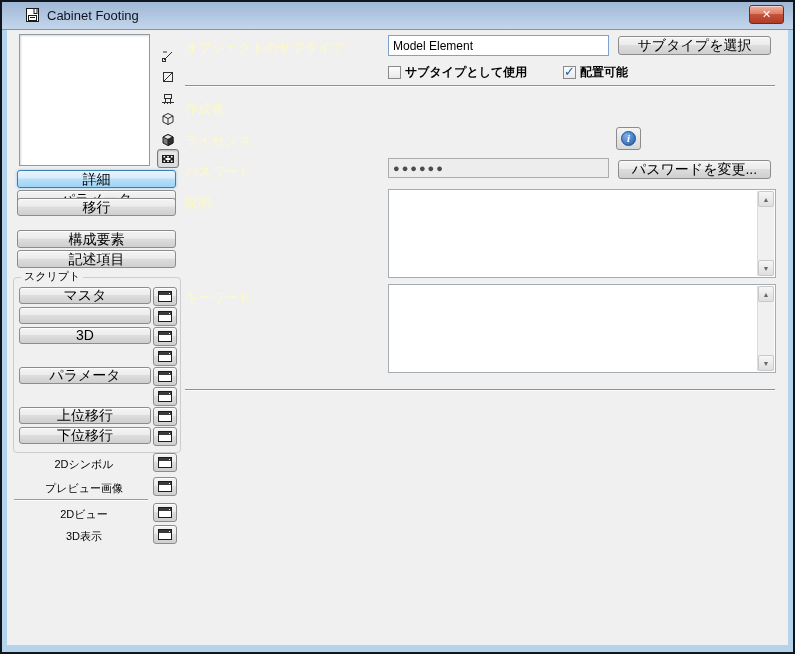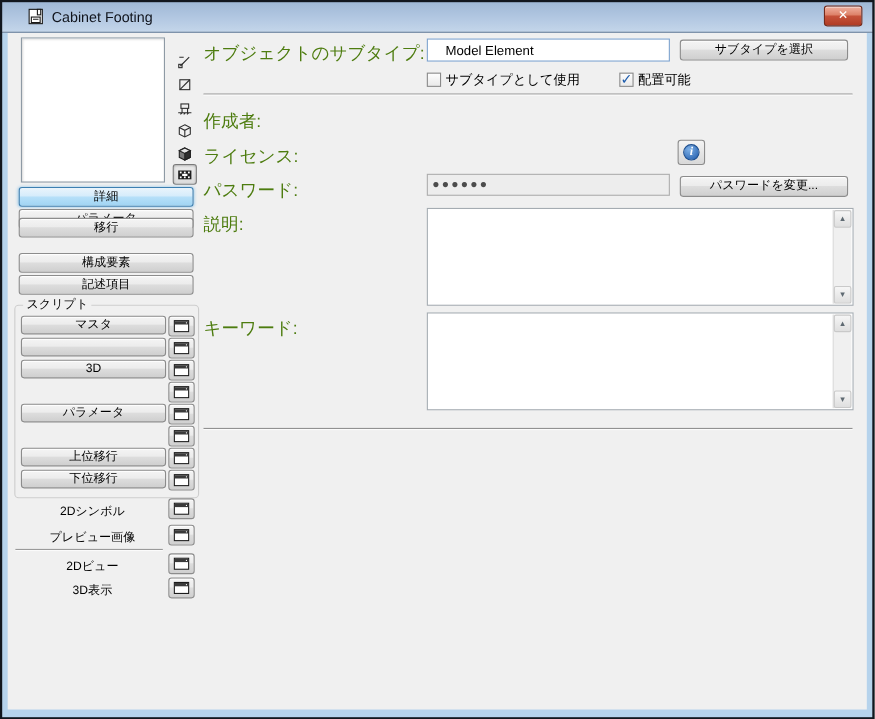--- a/index.html
+++ b/index.html
@@ -17,21 +17,21 @@
   .title-icon { position:absolute; left:25px; top:7px; width:16px; height:16px; }
 
   .close-btn { position:absolute; left:749px; top:5px; width:35px; height:19px;
     background:linear-gradient(180deg,#f0b0a0 0%,#dd8168 45%,#c6523a 50%,#b03c25 100%);
     border:1px solid #742a1b; border-radius:3px; color:#fff; font-weight:bold; font-size:11px;
     text-align:center; line-height:17px; box-shadow:inset 0 1px 0 rgba(255,255,255,.5); cursor:pointer; }
 
   
   .btn { position:absolute; background:linear-gradient(180deg,#f4f4f4 0%,#ececec 45%,#dddddd 50%,#cfcfcf 100%);
     border:1px solid #8c8c8c; border-radius:3px; box-shadow:inset 0 1px 0 rgba(255,255,255,.8);
-    font-size:11px; text-align:center; color:#000; cursor:pointer; overflow:hidden; white-space:nowrap; }
+    font-size:14px; text-align:center; color:#000; cursor:pointer; overflow:hidden; white-space:nowrap; }
   .btn.active { background:linear-gradient(180deg,#e9f4fc 0%,#d6ecfb 45%,#b7e0f9 50%,#a0d4f3 100%);
     border:1px solid #3c7fb1; box-shadow:0 0 3px #8bc3e8; }
 
   
   .preview-box { position:absolute; left:19px; top:34px; width:131px; height:132px;
     background:#fff; border:1px solid #8e9aa5; box-shadow:inset 1px 1px 2px rgba(0,0,0,.15); }
   .mode-btn { position:absolute; left:157px; width:22px; height:19px; background:transparent;
     border:1px solid transparent; border-radius:3px; display:flex; align-items:center; justify-content:center; cursor:pointer; }
   .mode-btn.selected { border:1px solid #7a7a7a; background:linear-gradient(#ececec,#dcdcdc); box-shadow:inset 0 1px 2px rgba(0,0,0,.25); }
 
@@ -44,26 +44,26 @@
   .winicon-btn { left:153px; width:24px; height:19px; display:flex; align-items:center; justify-content:center; }
   .win-glyph { display:inline-block; width:14px; height:11px; background:#fff; border:1px solid #1c1c1c; position:relative; }
   .win-glyph::before { content:""; position:absolute; left:0; top:0; right:0; height:3px; background:#3a3a3a; }
   .win-glyph::after { content:""; position:absolute; top:1px; right:1px; width:1px; height:1px; background:#fff; }
 
   .view-label { position:absolute; left:19px; width:130px; text-align:center; font-size:11px; }
   .side-sep { position:absolute; left:14px; width:134px; height:2px;
     border-top:1px solid #9a9a9a; border-bottom:1px solid #fbfbfb; }
 
   
-  .flabel { position:absolute; left:185px; font-size:16px; color:#4d7c0f;text-align:right; }
+  .flabel { position:absolute; left:185px; font-size:13px; color:#fef9c3;text-align:right; }
   .sep { position:absolute; left:185px; width:590px; height:2px;
     border-top:1px solid #919191; border-bottom:1px solid #fbfbfb; }
 
   .text-input { position:absolute; border:1px solid #a5acb2; background:#fff; font-size:12px;
-    padding:2px 16px; font-family:inherit; color:#000; }
+    padding:2px 4px; font-family:inherit; color:#000; }
   .text-input.focus { border:1px solid #7da2ce; }
 
   .select { position:absolute; left:388px; top:129px; width:221px; height:20px; background:#fff;
     border:1px solid #99a4ad; cursor:pointer; }
   .select .sel-text { position:absolute; left:5px; top:2px; font-size:12px; }
   .select .sel-arrow { position:absolute; right:5px; top:4px; font-size:8px; color:#3f3f3f; }
 
   .info-btn { position:absolute; left:616px; top:127px; width:25px; height:23px;
     background:linear-gradient(180deg,#f4f4f4,#d8d8d8); border:1px solid #8c8c8c; border-radius:3px;
     display:flex; align-items:center; justify-content:center; cursor:pointer; }
@@ -82,21 +82,21 @@
   .vscroll .arr { position:absolute; left:0; width:16px; height:16px; text-align:center;
     font-size:7px; color:#5f6a72; line-height:16px; background:linear-gradient(#f6f6f6,#dfdfdf);
     border:1px solid #c9c9c9; border-radius:2px; cursor:pointer; }
   .vscroll .arr.up { top:0; } .vscroll .arr.down { bottom:0; }
 
   .checkbox-row { position:absolute; top:64px; height:16px; display:flex; align-items:center; gap:4px; }
   .cb-box { width:13px; height:13px; background:linear-gradient(#fdfdfd,#e9e9e9); border:1px solid #8a8a8a;
     position:relative; cursor:pointer; flex:0 0 auto; }
   .cb-box.checked::after { content:"✓"; position:absolute; left:0; top:-3px; color:#1f5dad;
     font-weight:bold; font-size:13px; }
-  .cb-label { font-size:12px; }
+  .cb-label { font-size:12px;font-weight:bold; }
 
   svg .ln { stroke:#2e2e2e; stroke-width:1; fill:none; }
 </style>
 </head>
 <body>
 
 <div class="window">
 
   <div class="titlebar"></div>
   <svg class="title-icon" viewBox="0 0 16 16">

